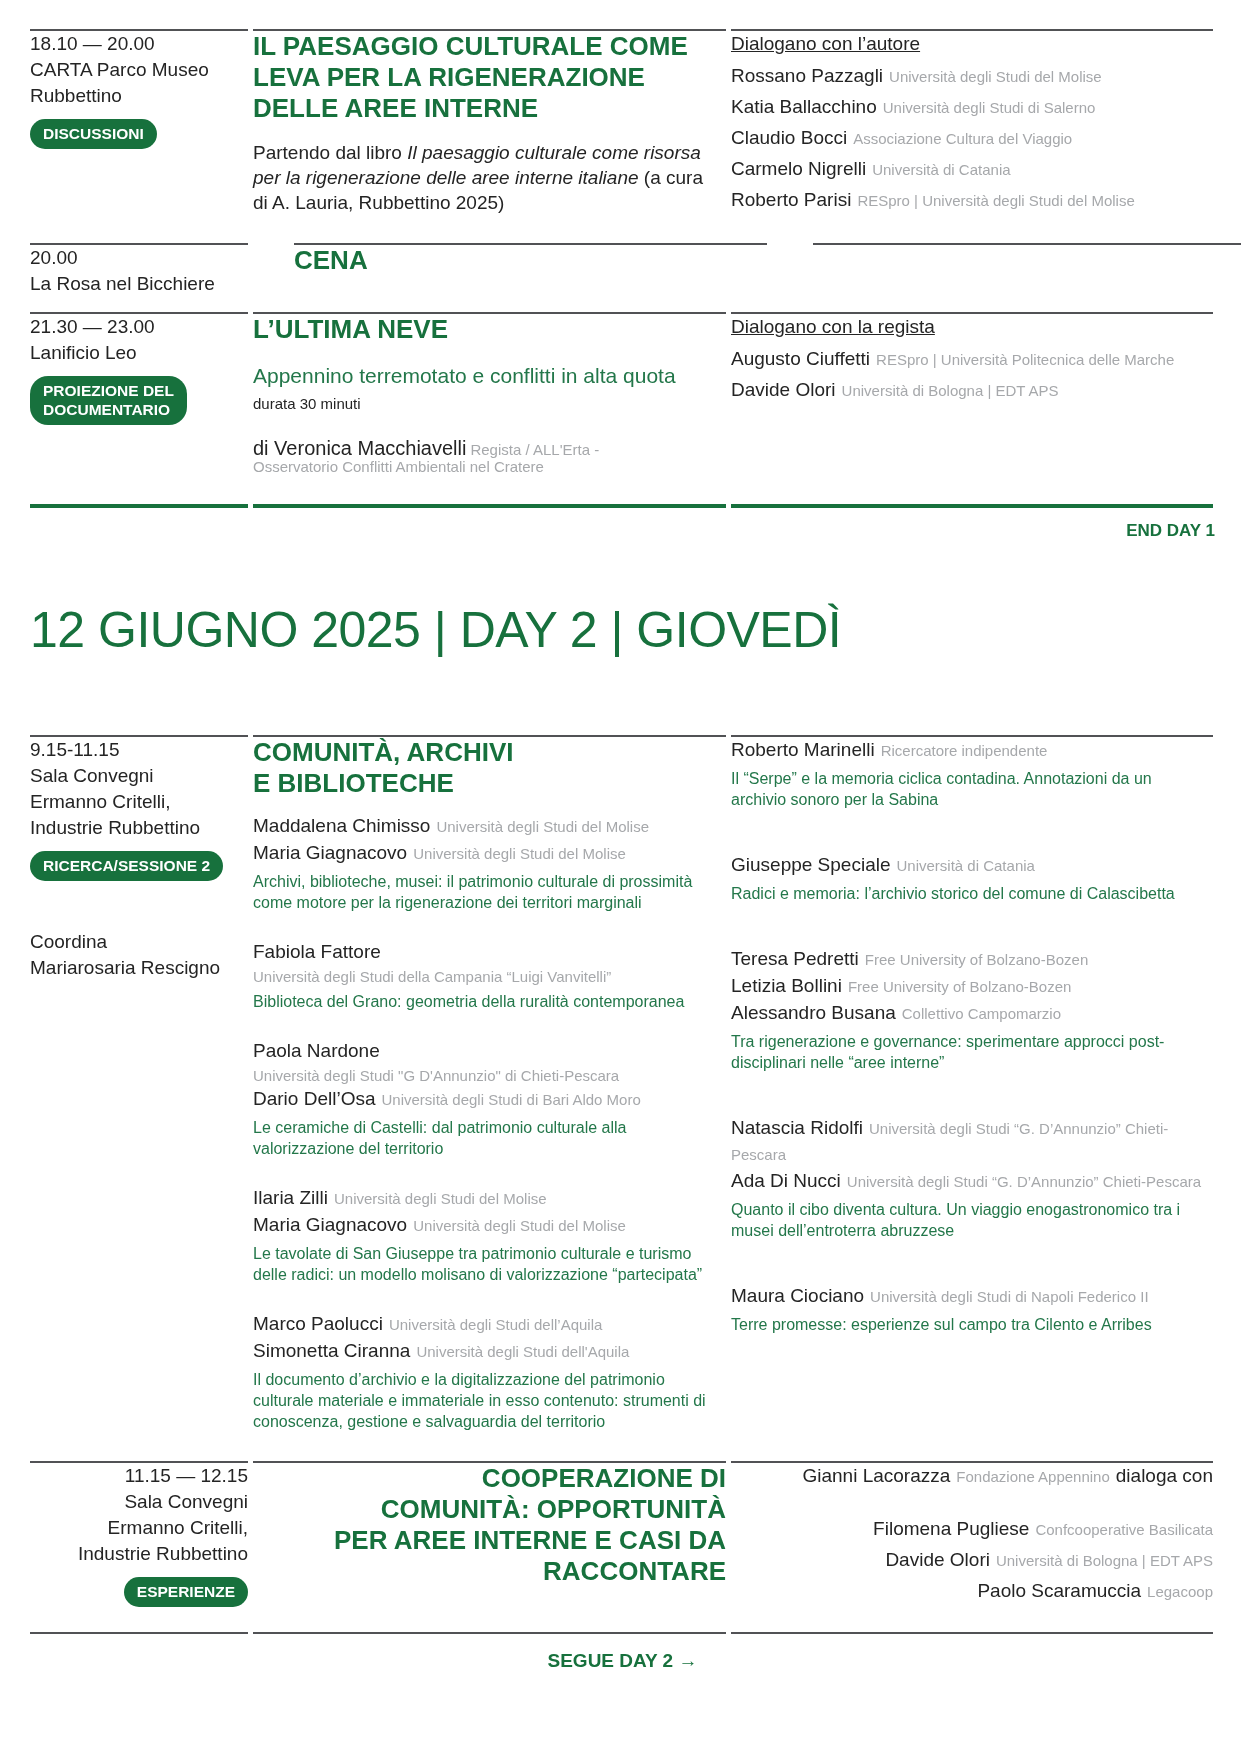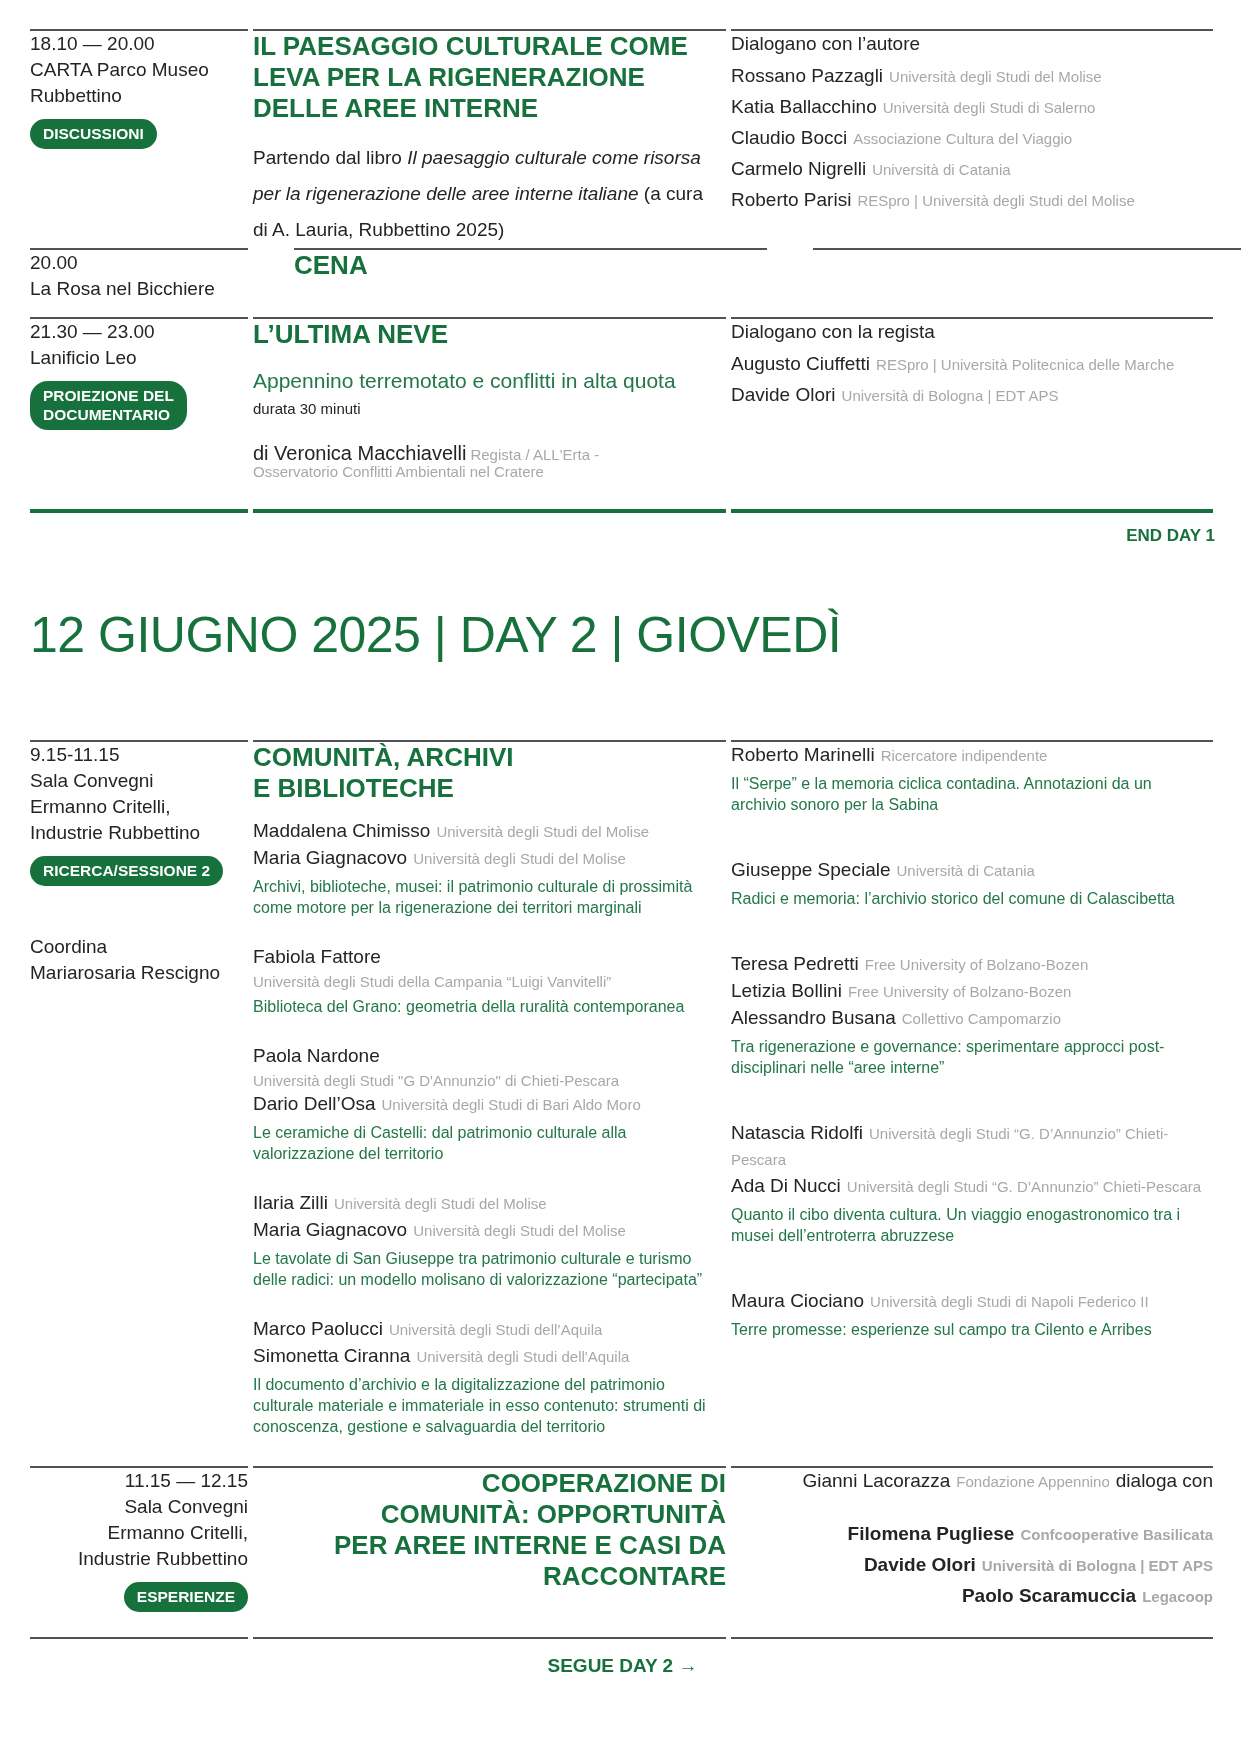--- a/index.html
+++ b/index.html
@@ -32,24 +32,24 @@
   .badge{
     display:inline-block;background:var(--green);color:#fff;font-weight:bold;
     font-size:15.5px;line-height:19px;padding:5px 13px 6px;border-radius:18px;
     margin-top:10px;white-space:nowrap;
   }
   .badge .bl{display:block;}
   .coord{margin-top:48px;font-size:19px;line-height:26px;}
 
   .sec-title{color:var(--green);font-weight:bold;font-size:26px;line-height:31px;}
   .sec-title .tl{display:block;}
-  .desc{font-size:19px;line-height:36px;margin-top:16px;max-width:450px;}
+  .desc{font-size:19px;line-height:25px;margin-top:16px;max-width:450px;}
   .it{font-style:italic;}
 
-  .rheading{font-size:19px;line-height:26px;margin-bottom:8px;}
+  .rheading{font-size:19px;line-height:26px;margin-bottom:8px;text-decoration:underline;}
   .person{line-height:22px;margin-bottom:8px;}
   .nm{font-size:19px;color:var(--dark);}
   .af{font-size:15px;color:var(--gray);margin-left:6px;}
 
   .sub{color:var(--pgreen);font-size:21px;line-height:26px;margin-top:18px;}
   .dur{font-size:15px;line-height:20px;margin-top:5px;}
   .director{margin-top:26px;max-width:420px;line-height:17px;}
   .director .nm{font-size:20px;}
   .director .af{font-size:15px;margin-left:4px;}
 
@@ -64,21 +64,21 @@
   .col-right .item{margin-bottom:42px;}
   .spk{line-height:26px;}
   .spk .nm{font-size:19px;text-align:center;}
   .spk .af{font-size:15px;}
   .affil-block{font-size:15px;color:var(--gray);line-height:21px;}
   .paper{color:var(--pgreen);font-size:16px;line-height:21px;margin-top:4px;max-width:478px;}
   .first-items{margin-top:14px;}
 
   .lead-line{line-height:26px;}
   .lead-suffix{font-size:19px;margin-left:6px;color:var(--dark);}
-  .lead-people{margin-top:28px;font-weight:bold;}
+  .lead-people{margin-top:28px;}
   .segue{color:var(--green);font-weight:bold;font-size:19px;text-align:center;margin-top:16px;}
 </style>
 </head>
 <body>
 
 <div class="page">
 
   <div class="grid s0">
     <div class="cell">
       <div class="time">18.10 — 20.00</div>

